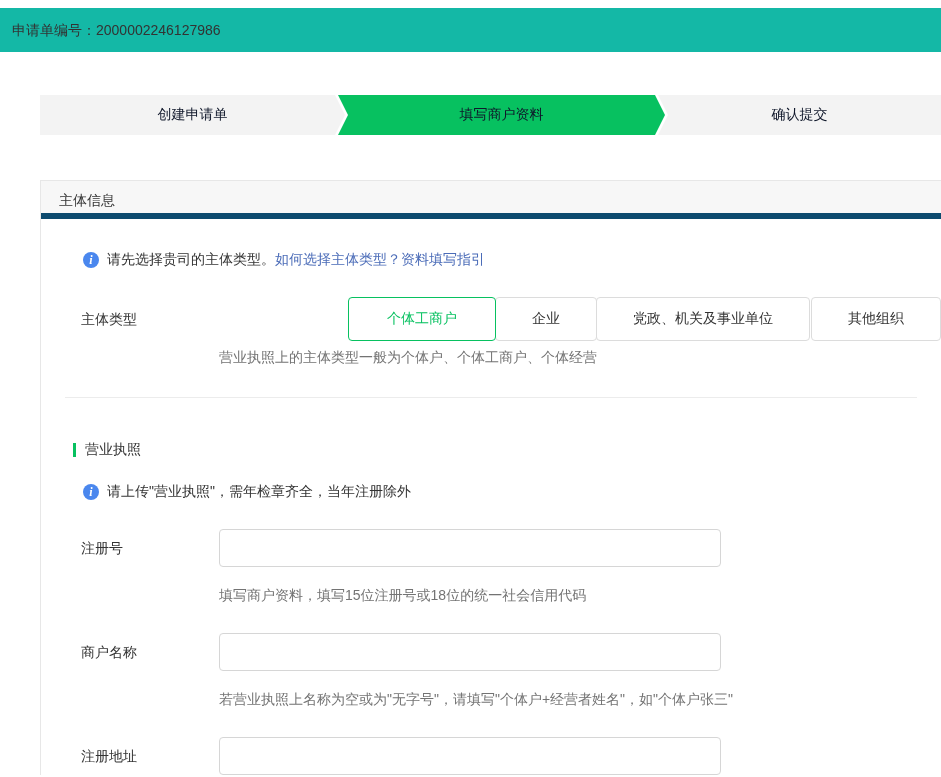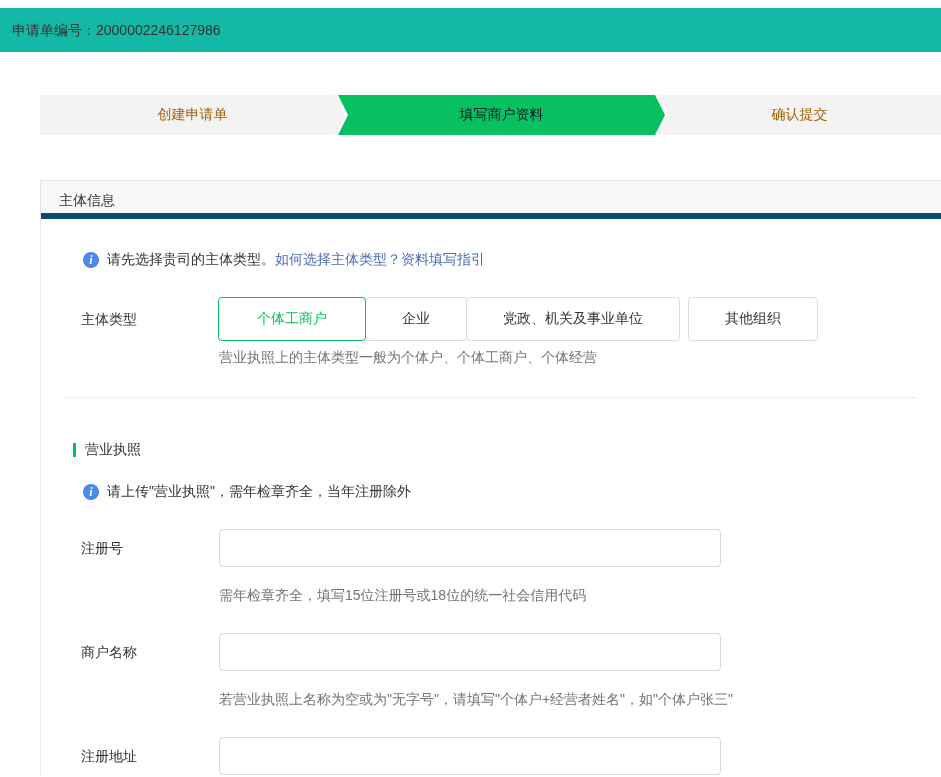--- a/index.html
+++ b/index.html
@@ -24,21 +24,21 @@
   .stepper {
     margin: 43px 0 0 40px;
     width: 901px;
     height: 40px;
     display: flex;
   }
   .step {
     height: 40px;
     display: flex; align-items: center; justify-content: center;
     background: #f3f3f3;
-    color: #a16207;
+    color: #0f172a;
   }
   .step-1 {
     width: 305px;
     clip-path: polygon(0 0, calc(100% - 10px) 0, 100% 50%, calc(100% - 10px) 100%, 0 100%);
   }
   .step-2 {
     width: 327px;
     margin-left: -7px;
     background: #07c160;
     color: #0f172a;
@@ -95,21 +95,21 @@
     text-decoration: none;
   }
 
   
   .row { display: flex; margin-left: 40px; }
   .row-label {
     width: 138px;
     flex: none;
     color: #333;
   }
-  .subject-row { margin-top: 28px; }
+  .subject-row { margin-top: 28px; justify-content: space-between; }
   .subject-row .row-label { line-height: 44px; }
   .type-buttons { display: flex; }
   .type-btn {
     height: 44px;
     background: #fff;
     border: 1px solid #dcdcdc;
     border-radius: 4px;
     color: #333;
     font-size: 14px;
     padding: 0 36px;
@@ -117,21 +117,21 @@
     cursor: pointer;
     font-family: Liberation Sans, sans-serif;
   }
   .type-btn.selected {
     border: 1px solid #07c160;
     color: #07c160;
     position: relative;
     z-index: 2;
     padding: 0 38px;
   }
-  .type-btn.gap { margin-left: 8px; }
+  .type-btn.gap { margin-left: 1px; }
   .helper {
     color: #737373;
   }
   .subject-helper { margin: 8px 0 0 178px; }
 
   .divider {
     margin: 30px 24px 0 24px;
     border-top: 1px solid #ececec;
   }
 
@@ -219,21 +219,21 @@
 
     <div class="tip license-tip">
       <span class="info-icon">i</span>
       <span>请上传"营业执照"，需年检章齐全，当年注册除外</span>
     </div>
 
     <div class="row field-row">
       <div class="row-label">注册号</div>
       <div class="field-control">
         <input type="text" class="text-input" value="" style="">
-        <div class="helper field-helper">需年检章齐全，填写15位注册号或18位的统一社会信用代码</div>
+        <div class="helper field-helper">填写商户资料，填写15位注册号或18位的统一社会信用代码</div>
       </div>
     </div>
 
     <div class="row field-row">
       <div class="row-label">商户名称</div>
       <div class="field-control">
         <input type="text" class="text-input" value="" style="">
         <div class="helper field-helper">若营业执照上名称为空或为"无字号"，请填写"个体户+经营者姓名"，如"个体户张三"</div>
       </div>
     </div>

